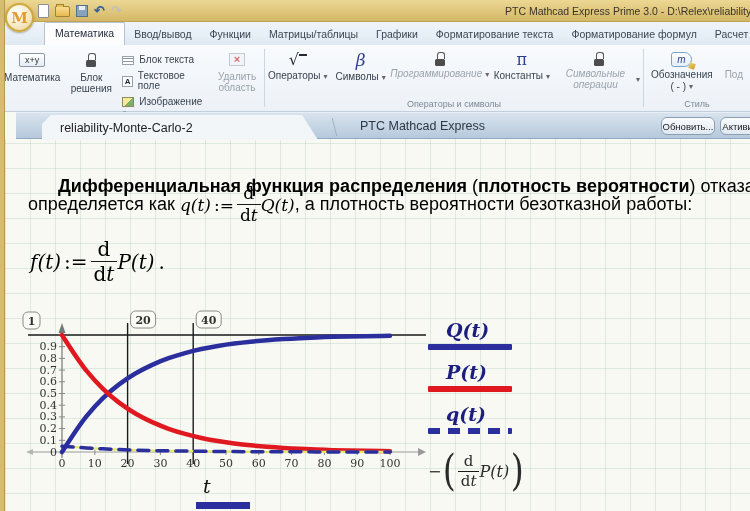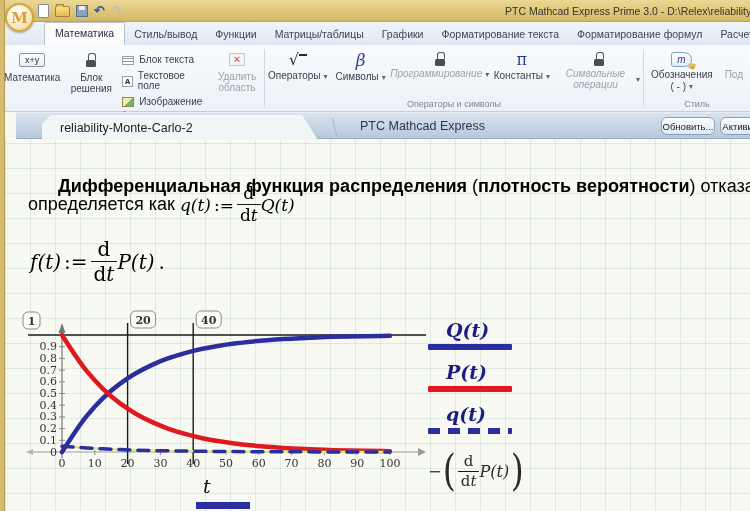--- a/index.html
+++ b/index.html
@@ -144,21 +144,21 @@
       <span class="glyph-redo">↷</span>
     </div>
     <span class="title">PTC Mathcad Express Prime 3.0 - D:\Relex\reliability-Monte-Carlo-2.mcdx</span>
   </div>
   <div class="mbtn">
       <span>M</span>
     </div>
 
   <div class="tabrow">
     <div class="tab active">Математика</div>
-    <div class="tab">Стиль/вывод</div>
+    <div class="tab">Ввод/вывод</div>
     <div class="tab">Функции</div>
     <div class="tab">Матрицы/таблицы</div>
     <div class="tab">Графики</div>
     <div class="tab">Форматирование текста</div>
     <div class="tab">Форматирование формул</div>
     <div class="tab">Расчет</div>
 
   </div>
 
   <div class="ribbon">
@@ -261,21 +261,21 @@
     <div class="dtab-inactive">PTC Mathcad Express</div>
     <div class="dbtn" style="left:645px;width:54px">Обновить...</div>
     <div class="dbtn" style="left:704px;width:56px">Активирова</div>
   </div>
 
   <div class="canvas">
     <div class="par1">
       <b>Дифференциальная функция распределения</b><span> (</span><b>плотность вероятности</b><span>) отказа</span>
     </div>
     <div class="par2">
-      <span>определяется как </span><span class="mathf im"><span class="mi">q(t)</span><span class="assign">:=</span><span class="frac"><span class="fnum mu">d</span><span class="fden"><span class="mu">d</span><span class="mi">t</span></span></span><span class="mi">Q(t)</span></span>
+      <span>определяется как </span><span class="mathf im"><span class="mi">q(t)</span><span class="assign">:=</span><span class="frac"><span class="fnum mu">d</span><span class="fden"><span class="mu">d</span><span class="mi">t</span></span></span><span class="mi">Q(t)</span></span><span>, а плотность вероятности безотказной работы:</span>
     </div>
 
     <div class="blockf mathf">
       <span class="mi">f(t)</span>
       <span class="assign">:=</span>
       <span class="frac">
           <span class="fnum mu">d</span>
           <span class="fden"><span class="mu">d</span><span class="mi">t</span></span>
         </span>
       <span class="mi">P(t)</span>

